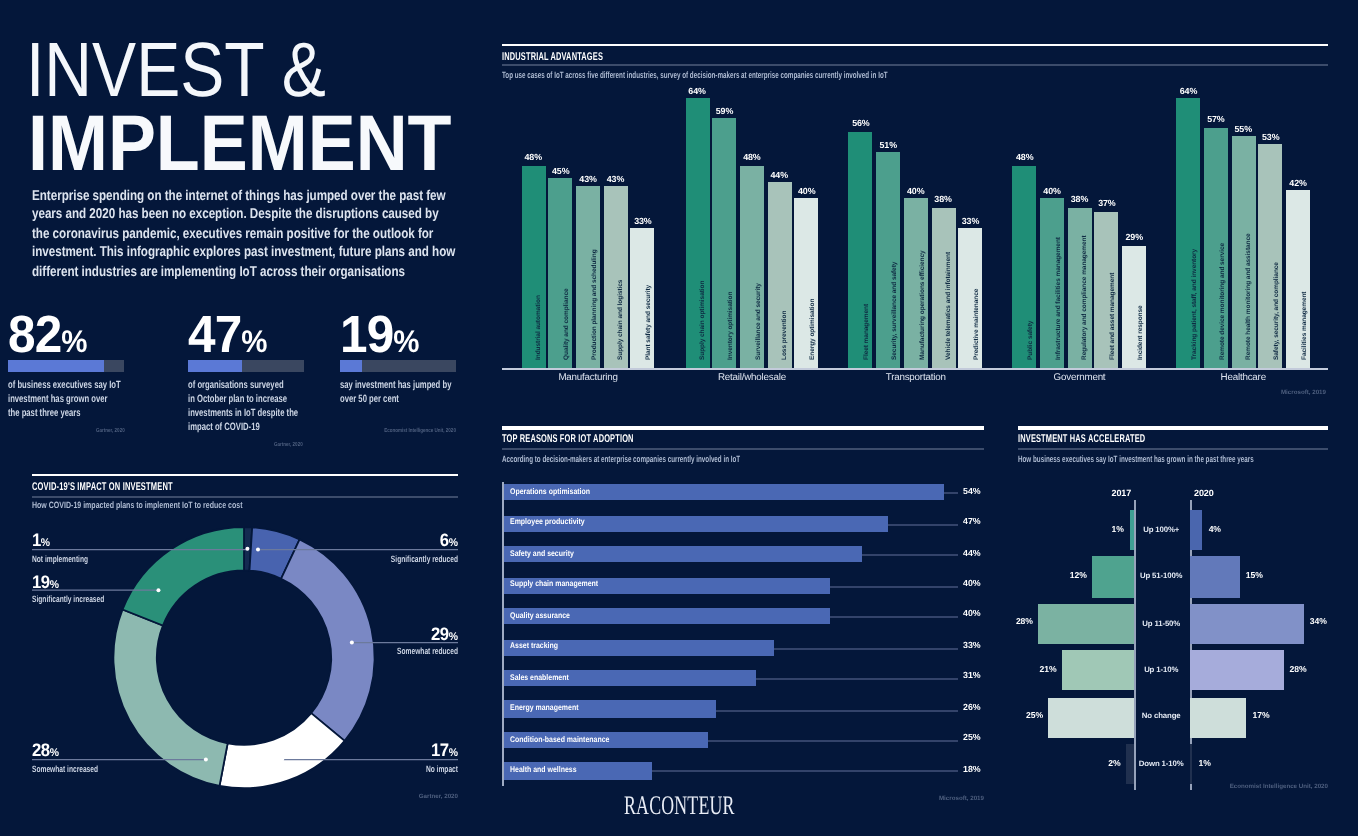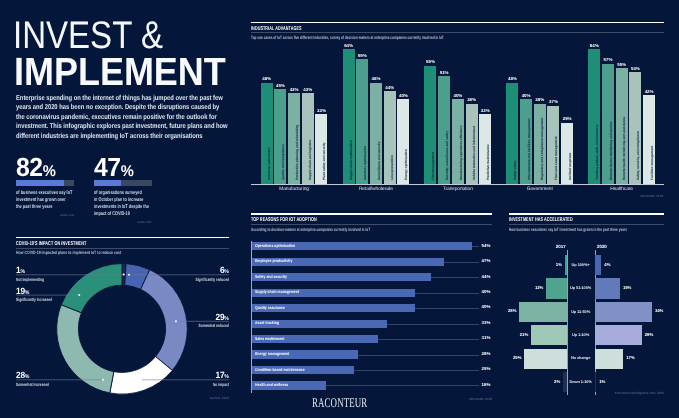--- a/index.html
+++ b/index.html
@@ -89,21 +89,21 @@
 <div class="page">
 <div class="abs" id="hero-title1">INVEST &amp;</div>
 <div class="abs" id="hero-title2">IMPLEMENT</div>
 <div class="abs" id="hero-para">
   <div class="pl">Enterprise spending on the internet of things has jumped over the past few</div>
   <div class="pl">years and 2020 has been no exception. Despite the disruptions caused by</div>
   <div class="pl">the coronavirus pandemic, executives remain positive for the outlook for</div>
   <div class="pl">investment. This infographic explores past investment, future plans and how</div>
   <div class="pl">different industries are implementing IoT across their organisations</div>
 </div>
-<div class="stat" style="left:16px">
+<div class="stat" style="left:4px">
   <div class="num"><span>82</span><span class="u">%</span></div>
   <div class="track">
         <div class="fill" style="width:47.56px"></div>
       </div>
   <div class="cap">
     <div>of business executives say IoT</div>
     <div>investment has grown over</div>
     <div>the past three years</div>
   </div>
   <div class="src" style="top:54.2px;right:0px;transform:scaleX(0.78)">Gartner, 2020</div>
@@ -113,20 +113,31 @@
   <div class="track">
         <div class="fill" style="width:27.26px"></div>
       </div>
   <div class="cap">
     <div>of organisations surveyed</div>
     <div>in October plan to increase</div>
     <div>investments in IoT despite the</div>
     <div>impact of COVID-19</div>
   </div>
   <div class="src" style="top:61.2px;right:0px;transform:scaleX(0.78)">Gartner, 2020</div>
+</div>
+<div class="stat" style="left:170px">
+  <div class="num"><span>19</span><span class="u">%</span></div>
+  <div class="track">
+        <div class="fill" style="width:11.02px"></div>
+      </div>
+  <div class="cap">
+    <div>say investment has jumped by</div>
+    <div>over 50 per cent</div>
+  </div>
+  <div class="src" style="top:54.2px;right:0px;transform:scaleX(0.78)">Economist Intelligence Unit, 2020</div>
 </div>
 <div class="sec-rule" style="left:16px;top:236.8px;width:213px"></div>
 <div class="sec-title" style="left:16px;top:240.5px;transform:scaleX(0.672)">COVID-19'S IMPACT ON INVESTMENT</div>
 <div class="sec-thin" style="left:16px;top:247.6px;width:213px"></div>
 <div class="sec-sub" style="left:16px;top:249.6px;transform:scaleX(0.765);transform-origin:0 0;width:270px">How COVID-19 impacted plans to implement IoT to reduce cost</div>
 <div class="sec-rule" style="left:251px;top:21.8px;width:413px"></div>
 <div class="sec-title" style="left:251px;top:25.5px;transform:scaleX(0.665)">INDUSTRIAL ADVANTAGES</div>
 <div class="sec-thin" style="left:251px;top:32.1px;width:413px"></div>
 <div class="sec-sub" style="left:251px;top:34.8px;transform:scaleX(0.683);transform-origin:0 0;width:520px">Top use cases of IoT across five different industries, survey of decision-makers at enterprise companies currently involved in IoT</div>
 <div class="sec-rule" style="left:251px;top:213.4px;width:241px"></div>

